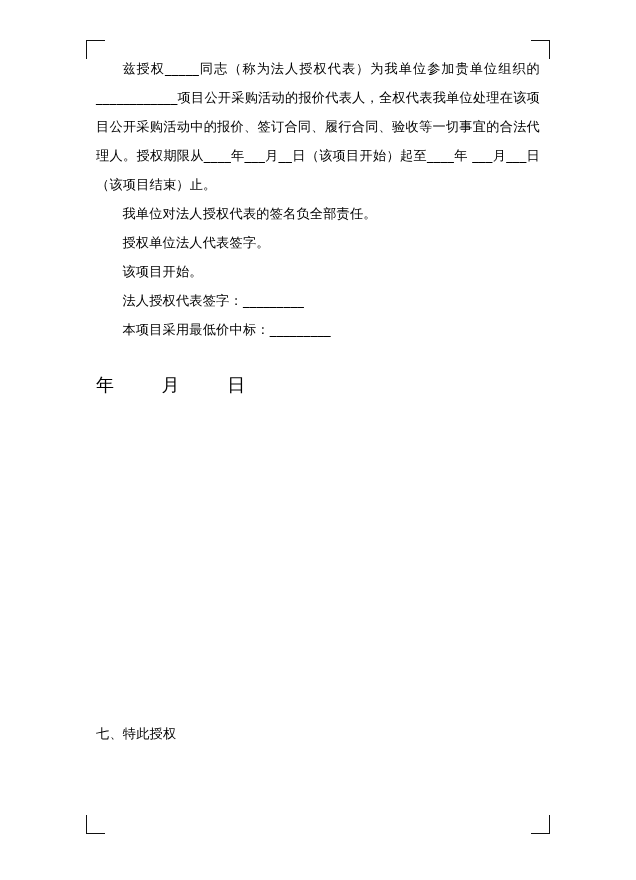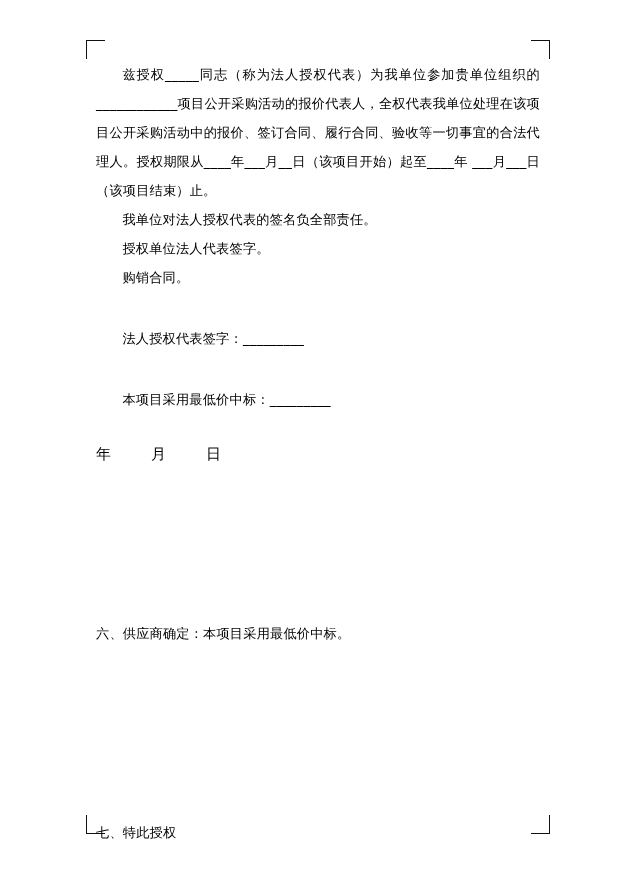--- a/index.html
+++ b/index.html
@@ -23,44 +23,43 @@
     pointer-events: none;
   }
   .mark.tl { top: 40px;  left: 86px;  border-left: 1px solid #111; border-top: 1px solid #111; }
   .mark.tr { top: 40px;  right: 86px; border-right: 1px solid #111; border-top: 1px solid #111; }
   .mark.bl { bottom: 46px; left: 86px;  border-left: 1px solid #111; border-bottom: 1px solid #111; }
   .mark.br { bottom: 46px; right: 86px; border-right: 1px solid #111; border-bottom: 1px solid #111; }
 
   .content {
     position: absolute;
     left: 96px;
-    top: 60px;
+    top: 54px;
     width: 444px;
   }
   .para {
     font-size: 13.2px;
     line-height: 29px;
     color: #000000;
     text-align: justify;
     text-justify: inter-ideograph;
     letter-spacing: 0.2px;
     margin: 0;
   }
   .indent {
     text-indent: 2em;
   }
   .gap-md { height: 26px; }
   .gap-xl { height: 150px; }
   .gap-xxl { height: 170px; }
   .nowrap-line {
     white-space: nowrap;
-    margin-top: 32px;
   }
   .date-line {
-    font-size: 15px;
+    font-size: 18px;
     line-height: 29px;
     color: #000;
     letter-spacing: 0.2px;
     white-space: pre;
   }
   .section {
     font-size: 13.2px;
     line-height: 29px;
     color: #000;
     letter-spacing: 0.2px;
@@ -78,33 +77,32 @@
 
   <div class="content">
 
     <p class="para indent">兹授权_____同志（称为法人授权代表）为我单位参加贵单位组织的____________项目公开采购活动的报价代表人，全权代表我单位处理在该项目公开采购活动中的报价、签订合同、履行合同、验收等一切事宜的合法代理人。授权期限从____年___月__日（该项目开始）起至____年 ___月___日（该项目结束）止。</p>
 
     <p class="para indent">我单位对法人授权代表的签名负全部责任。</p>
 
 
     <p class="para indent">授权单位法人代表签字。</p>
 
-    <p class="para indent">购销合同。</p>
+    <p class="para indent">该项目开始。</p>
 
     <p class="para indent nowrap-line">法人授权代表签字：_________</p>
 
     <p class="para indent nowrap-line">本项目采用最低价中标：_________</p>
 
     <div class="gap-md"></div>
 
 
     <div class="date-line">年        月        日</div>
 
     <div class="gap-xl"></div>
 
-    <div class="section">六、供应商确定：本项目采用最低价中标。</div>
 
     <div class="gap-xxl"></div>
 
     <div class="section">七、特此授权</div>
 
   </div>
 </div>
 
 </body></html>

